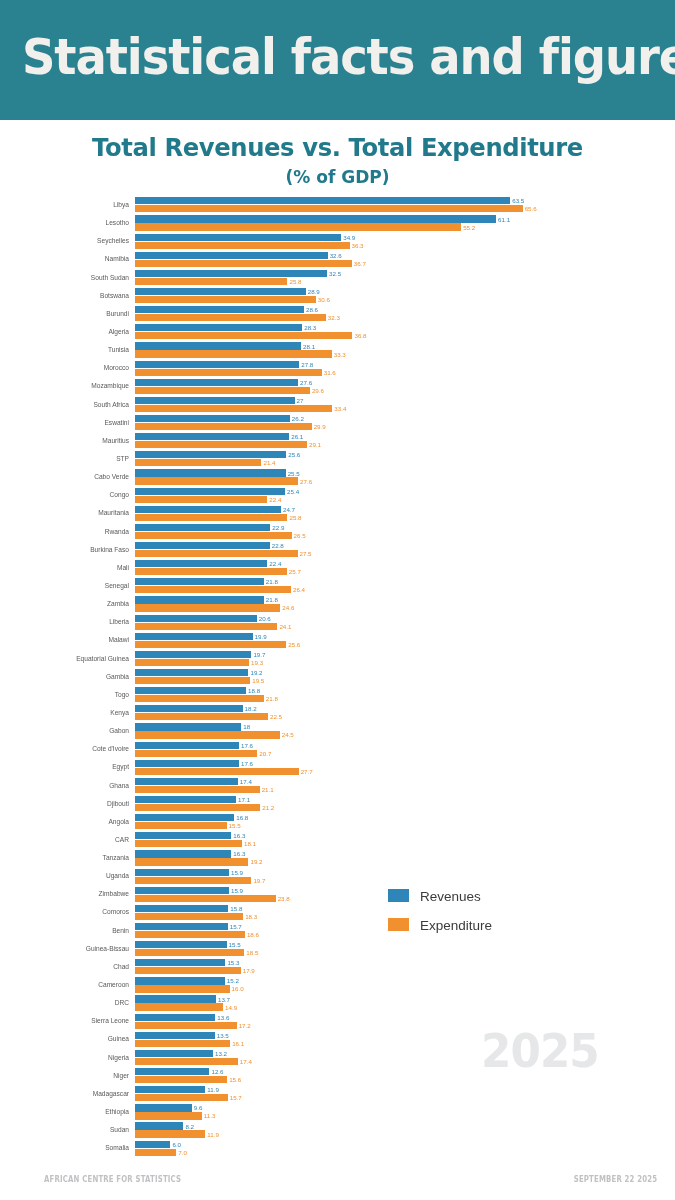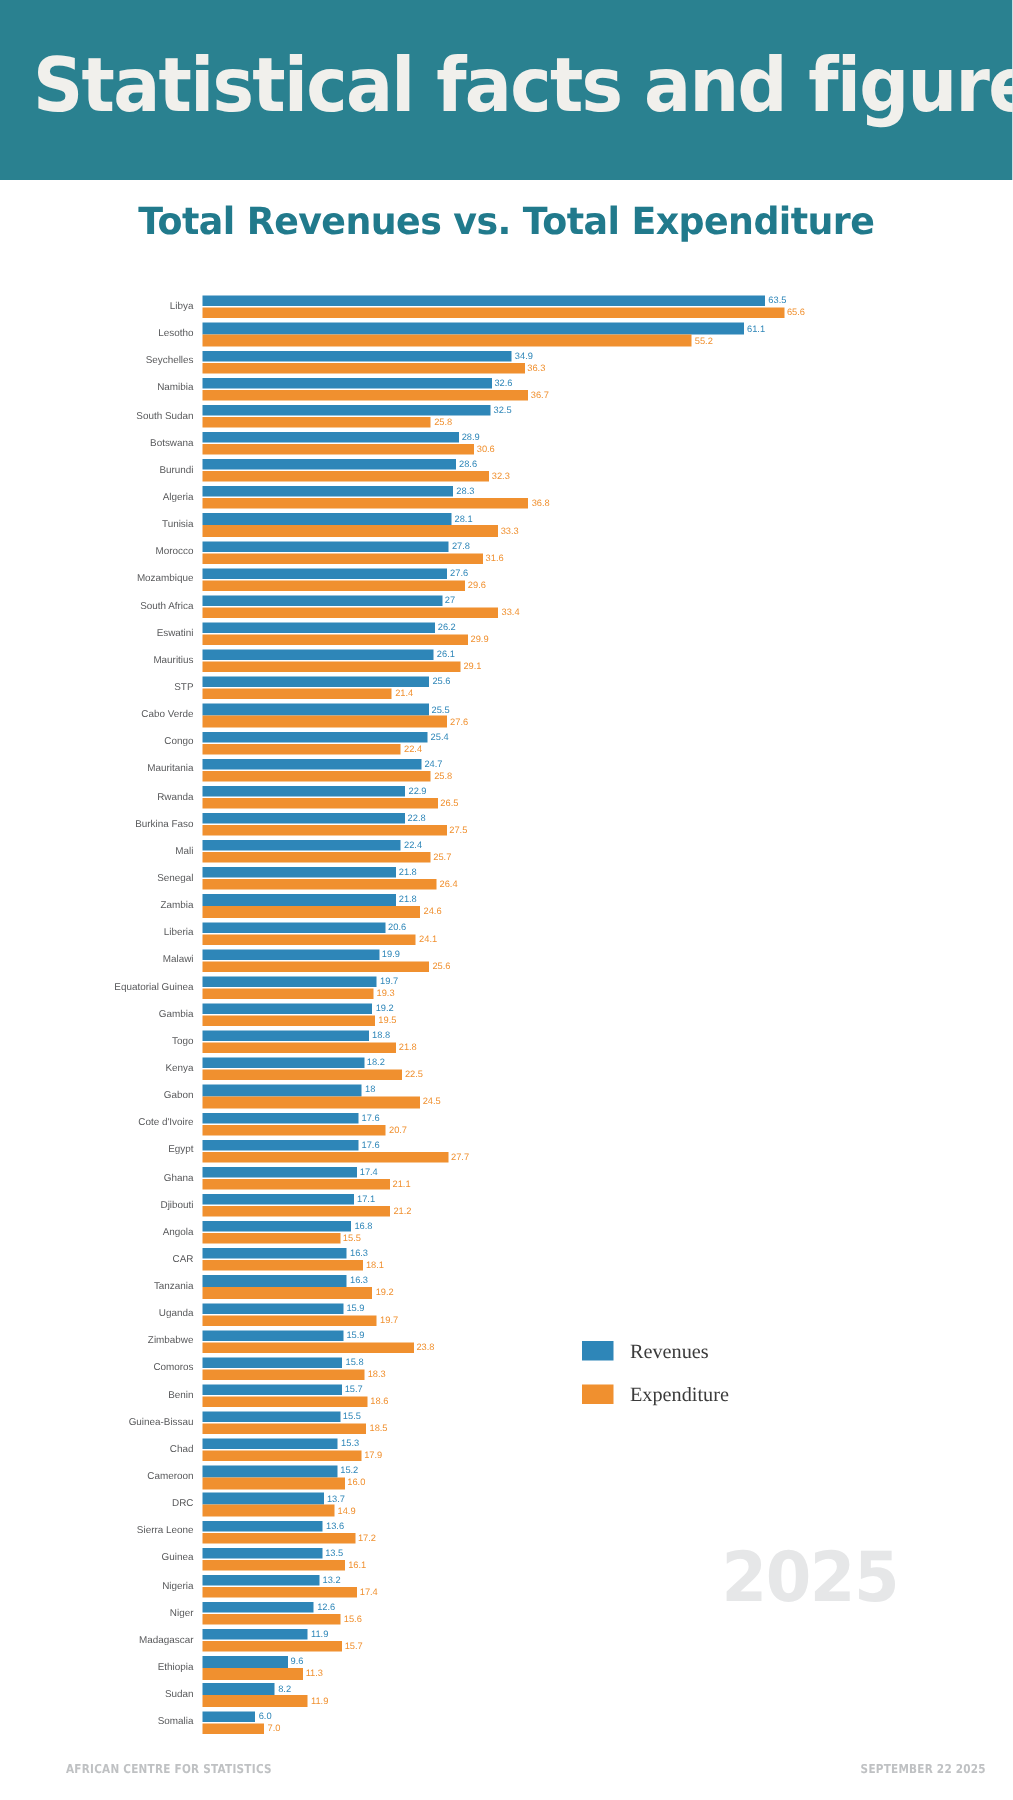--- a/index.html
+++ b/index.html
@@ -117,24 +117,22 @@
   .bar-val.exp { top: 9.4px; color: #f0902f; }
 
   
   .legend {
     position: absolute;
     left: 388px;
     top: 889px;
   }
   .legend-item {
     display: flex;
-    align-items: center;
     height: 23px;
     margin-bottom: 6px;
-    font-family: Liberation Serif, serif;
   }
   .legend-swatch {
     width: 21px;
     height: 13px;
     margin-right: 11px;
   }
   .legend-label {
     font-size: 13.5px;
     color: #3b3b3b;
   }
@@ -184,20 +182,21 @@
 </head>
 <body>
 
 <div id="page">
 
   <div class="banner">
     <div class="banner-title">Statistical facts and figures</div>
   </div>
 
   <div class="chart-title">Total Revenues vs. Total Expenditure</div>
+  <div class="chart-subtitle">(% of GDP)</div>
 
   <div class="plot" id="plot">
       <div class="row">
         <div class="cat-label">Libya</div>
         <div class="bars">
           <div class="bar rev" style="width: 375.227px; left: 0px; background: rgb(46, 134, 184);"></div>
           <div class="bar-val rev" style="left: 377.227px;">63.5</div>
           <div class="bar exp" style="width: 387.636px; left: 0px; background: rgb(240, 144, 47);"></div>
           <div class="bar-val exp" style="left: 389.636px;">65.6</div>
         </div>

